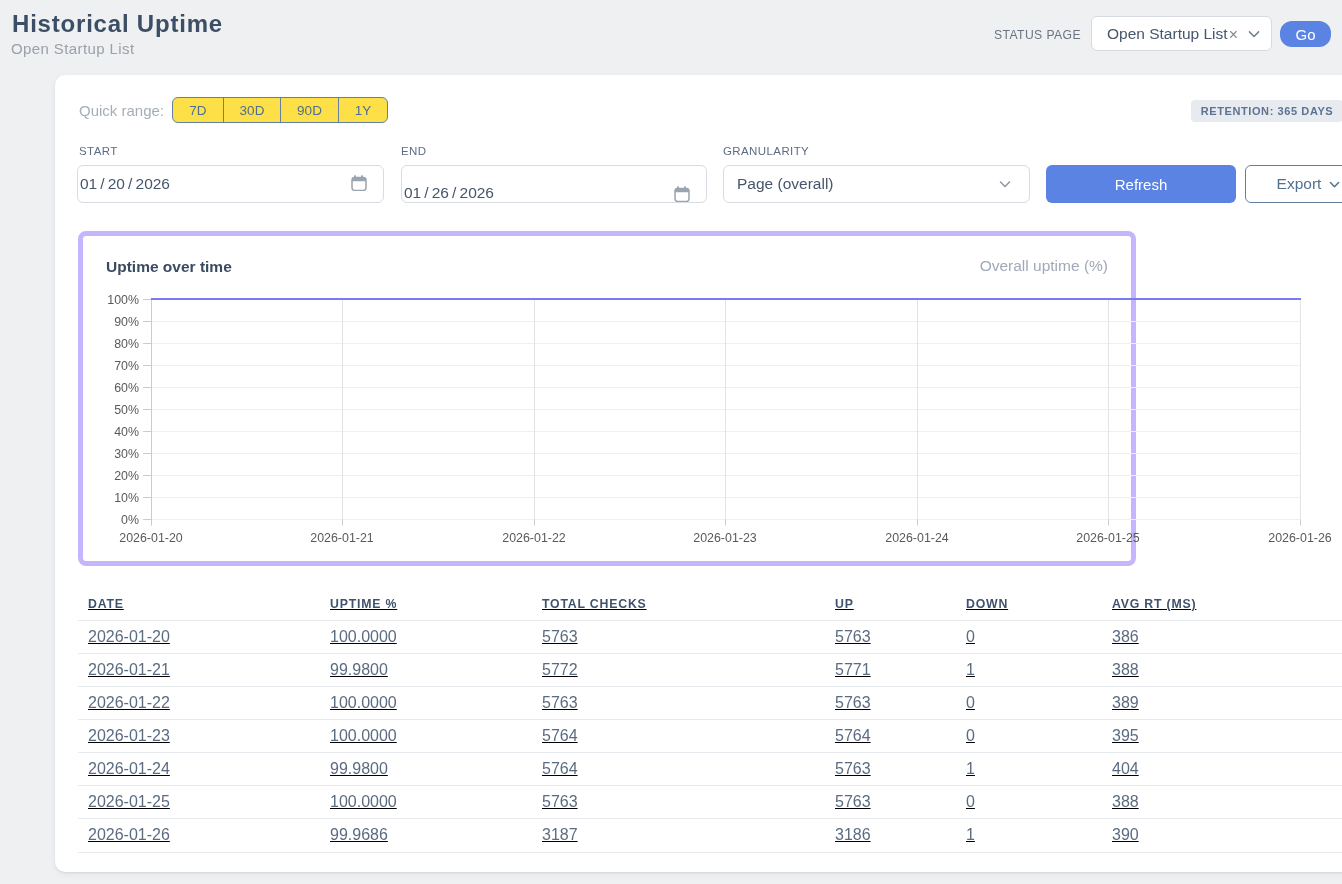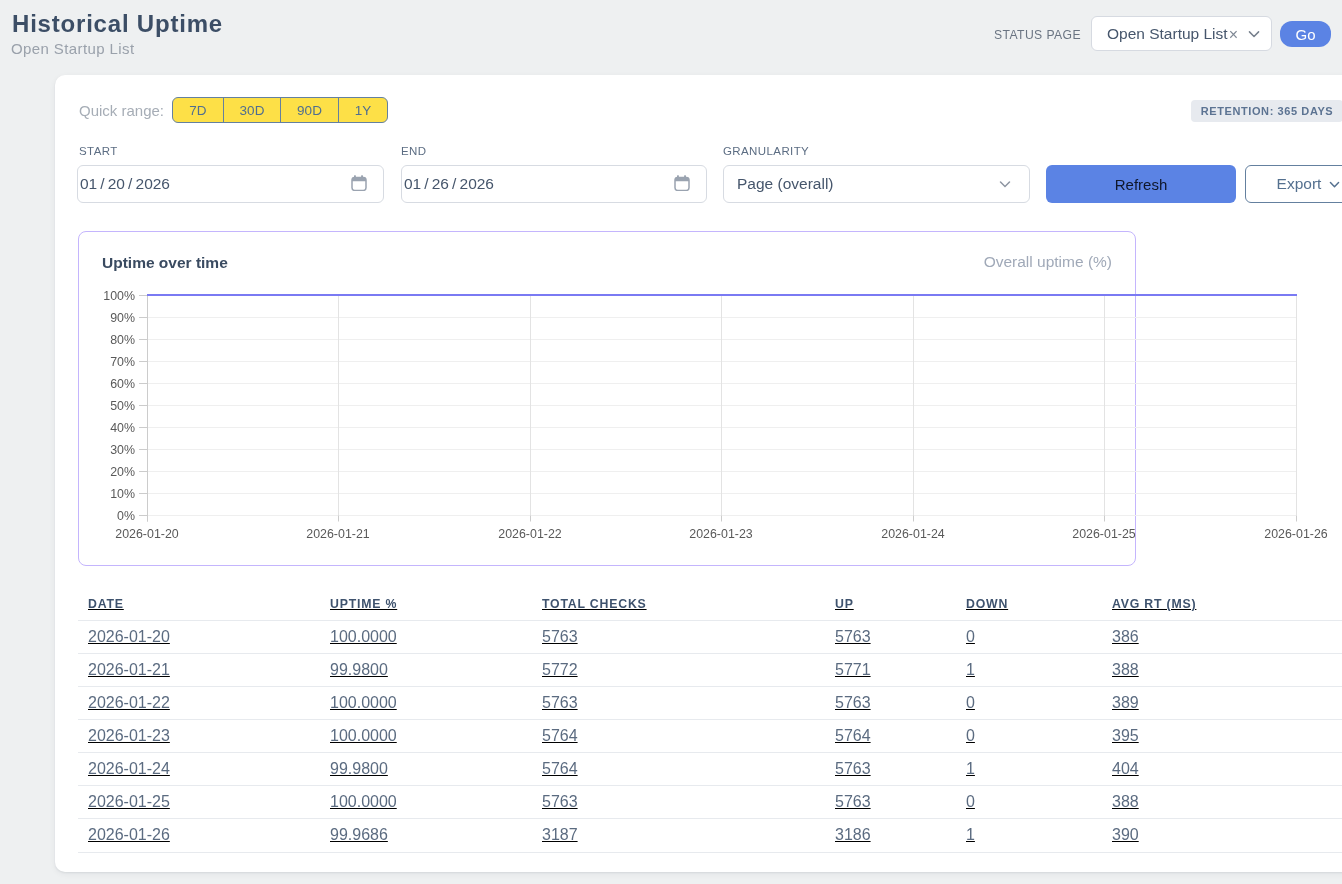--- a/index.html
+++ b/index.html
@@ -21,25 +21,25 @@
 
 .qr-label { position:absolute; left:24px; top:27px; font-size:15px; color:#a6adb6; }
 .seg { position:absolute; left:117px; top:22px; display:flex; border:1px solid #64809f; border-radius:6px; overflow:hidden; height:26px; background:#fde047; }
 .seg div { font-size:13.5px; color:#4f6e90; display:flex; align-items:center; justify-content:center; border-left:1px solid #64809f; }
 .seg div:first-child { border-left:none; }
 .retention { position:absolute; left:1136px; top:25px; width:152px; height:22px; background:#e7eaef; border-radius:4px; font-size:11px; font-weight:700; letter-spacing:.6px; color:#5c7392; display:flex; align-items:center; justify-content:center; }
 
 .flabel { position:absolute; font-size:11.5px; color:#5c6d83; letter-spacing:.4px; top:70px; }
 .finput { position:absolute; top:90px; height:38px; background:#fff; border:1px solid #d7dbe2; border-radius:6px; display:flex; align-items:center; padding:0 16px 0 2px; font-size:15.5px; color:#46566c; }
 .finput .grow { flex:1; }
-.refresh { position:absolute; left:991px; top:90px; width:190px; height:38px; background:#5b83e4; border-radius:6px; color:#0f172a; font-size:15px; display:flex; align-items:center; justify-content:center; }
+.refresh { position:absolute; left:991px; top:90px; width:190px; height:38px; background:#5b83e4; border-radius:6px; color:#ffffff; font-size:15px; display:flex; align-items:center; justify-content:center; }
 .export { position:absolute; left:1190px; top:90px; width:128px; height:38px; background:#fff; border:1px solid #64809f; border-radius:6px; color:#54708f; font-size:15.5px; display:flex; align-items:center; justify-content:center; gap:7px; }
 
 
-.chartcard { position:absolute; left:23px; top:156px; width:1058px; height:335px; border:1px solid #c4b5fd; border-radius:8px; background:#fff; }
+.chartcard { position:absolute; left:23px; top:156px; width:1058px; height:335px; border:5px solid #c4b5fd; border-radius:8px; background:#fff; }
 .ct { position:absolute; left:23px; top:22px; font-size:15.5px; font-weight:700; color:#3a4b61; }
 .cr { position:absolute; right:23px; top:21px; font-size:15.5px; color:#a0a9b8; }
 
 
 .tbl { position:absolute; left:23px; top:516px; width:1275px;text-decoration:underline; }
 table { border-collapse:collapse; width:1275px; table-layout:fixed; }
 th { font-size:12.3px; font-weight:700; letter-spacing:.8px; color:#3f536e; text-align:left; padding:6px 0 9px 10px; }
 td { font-size:16px; color:#5b6b80; text-align:left; padding:0 0 0 10px; height:33px; border-top:1px solid #e7eaee; }
 </style>
 </head>
@@ -70,21 +70,21 @@
   <div class="finput" style="left:22px; width:307px;">
     <span class="grow">01 / 20 / 2026</span>
     <svg width="16" height="16" style="margin-top:-3px" viewBox="0 0 16 16">
         <rect x="3" y="0.2" width="1.9" height="3.4" rx="0.5" fill="#9aa3b0"></rect>
         <rect x="10.1" y="0.2" width="1.9" height="3.4" rx="0.5" fill="#9aa3b0"></rect>
         <rect x="1" y="2.4" width="14" height="13" rx="2.6" fill="none" stroke="#9aa3b0" stroke-width="1.5"></rect>
         <path d="M1 6.2 V5 a2.6 2.6 0 0 1 2.6-2.6 h8.8 A2.6 2.6 0 0 1 15 5 v1.2 Z" fill="#9aa3b0"></path>
       </svg>
   </div>
   <div class="flabel" style="left:346px">END</div>
-  <div class="finput" style="left:346px; width:306px;">
+  <div class="finput" style="left:346px; width:306px;align-items:flex-end;">
     <span class="grow">01 / 26 / 2026</span>
     <svg width="16" height="16" style="margin-top:-3px" viewBox="0 0 16 16">
         <rect x="3" y="0.2" width="1.9" height="3.4" rx="0.5" fill="#9aa3b0"></rect>
         <rect x="10.1" y="0.2" width="1.9" height="3.4" rx="0.5" fill="#9aa3b0"></rect>
         <rect x="1" y="2.4" width="14" height="13" rx="2.6" fill="none" stroke="#9aa3b0" stroke-width="1.5"></rect>
         <path d="M1 6.2 V5 a2.6 2.6 0 0 1 2.6-2.6 h8.8 A2.6 2.6 0 0 1 15 5 v1.2 Z" fill="#9aa3b0"></path>
       </svg>
   </div>
   <div class="flabel" style="left:668px">GRANULARITY</div>
   <div class="finput" style="left:668px; width:307px; padding-left:13px;">

